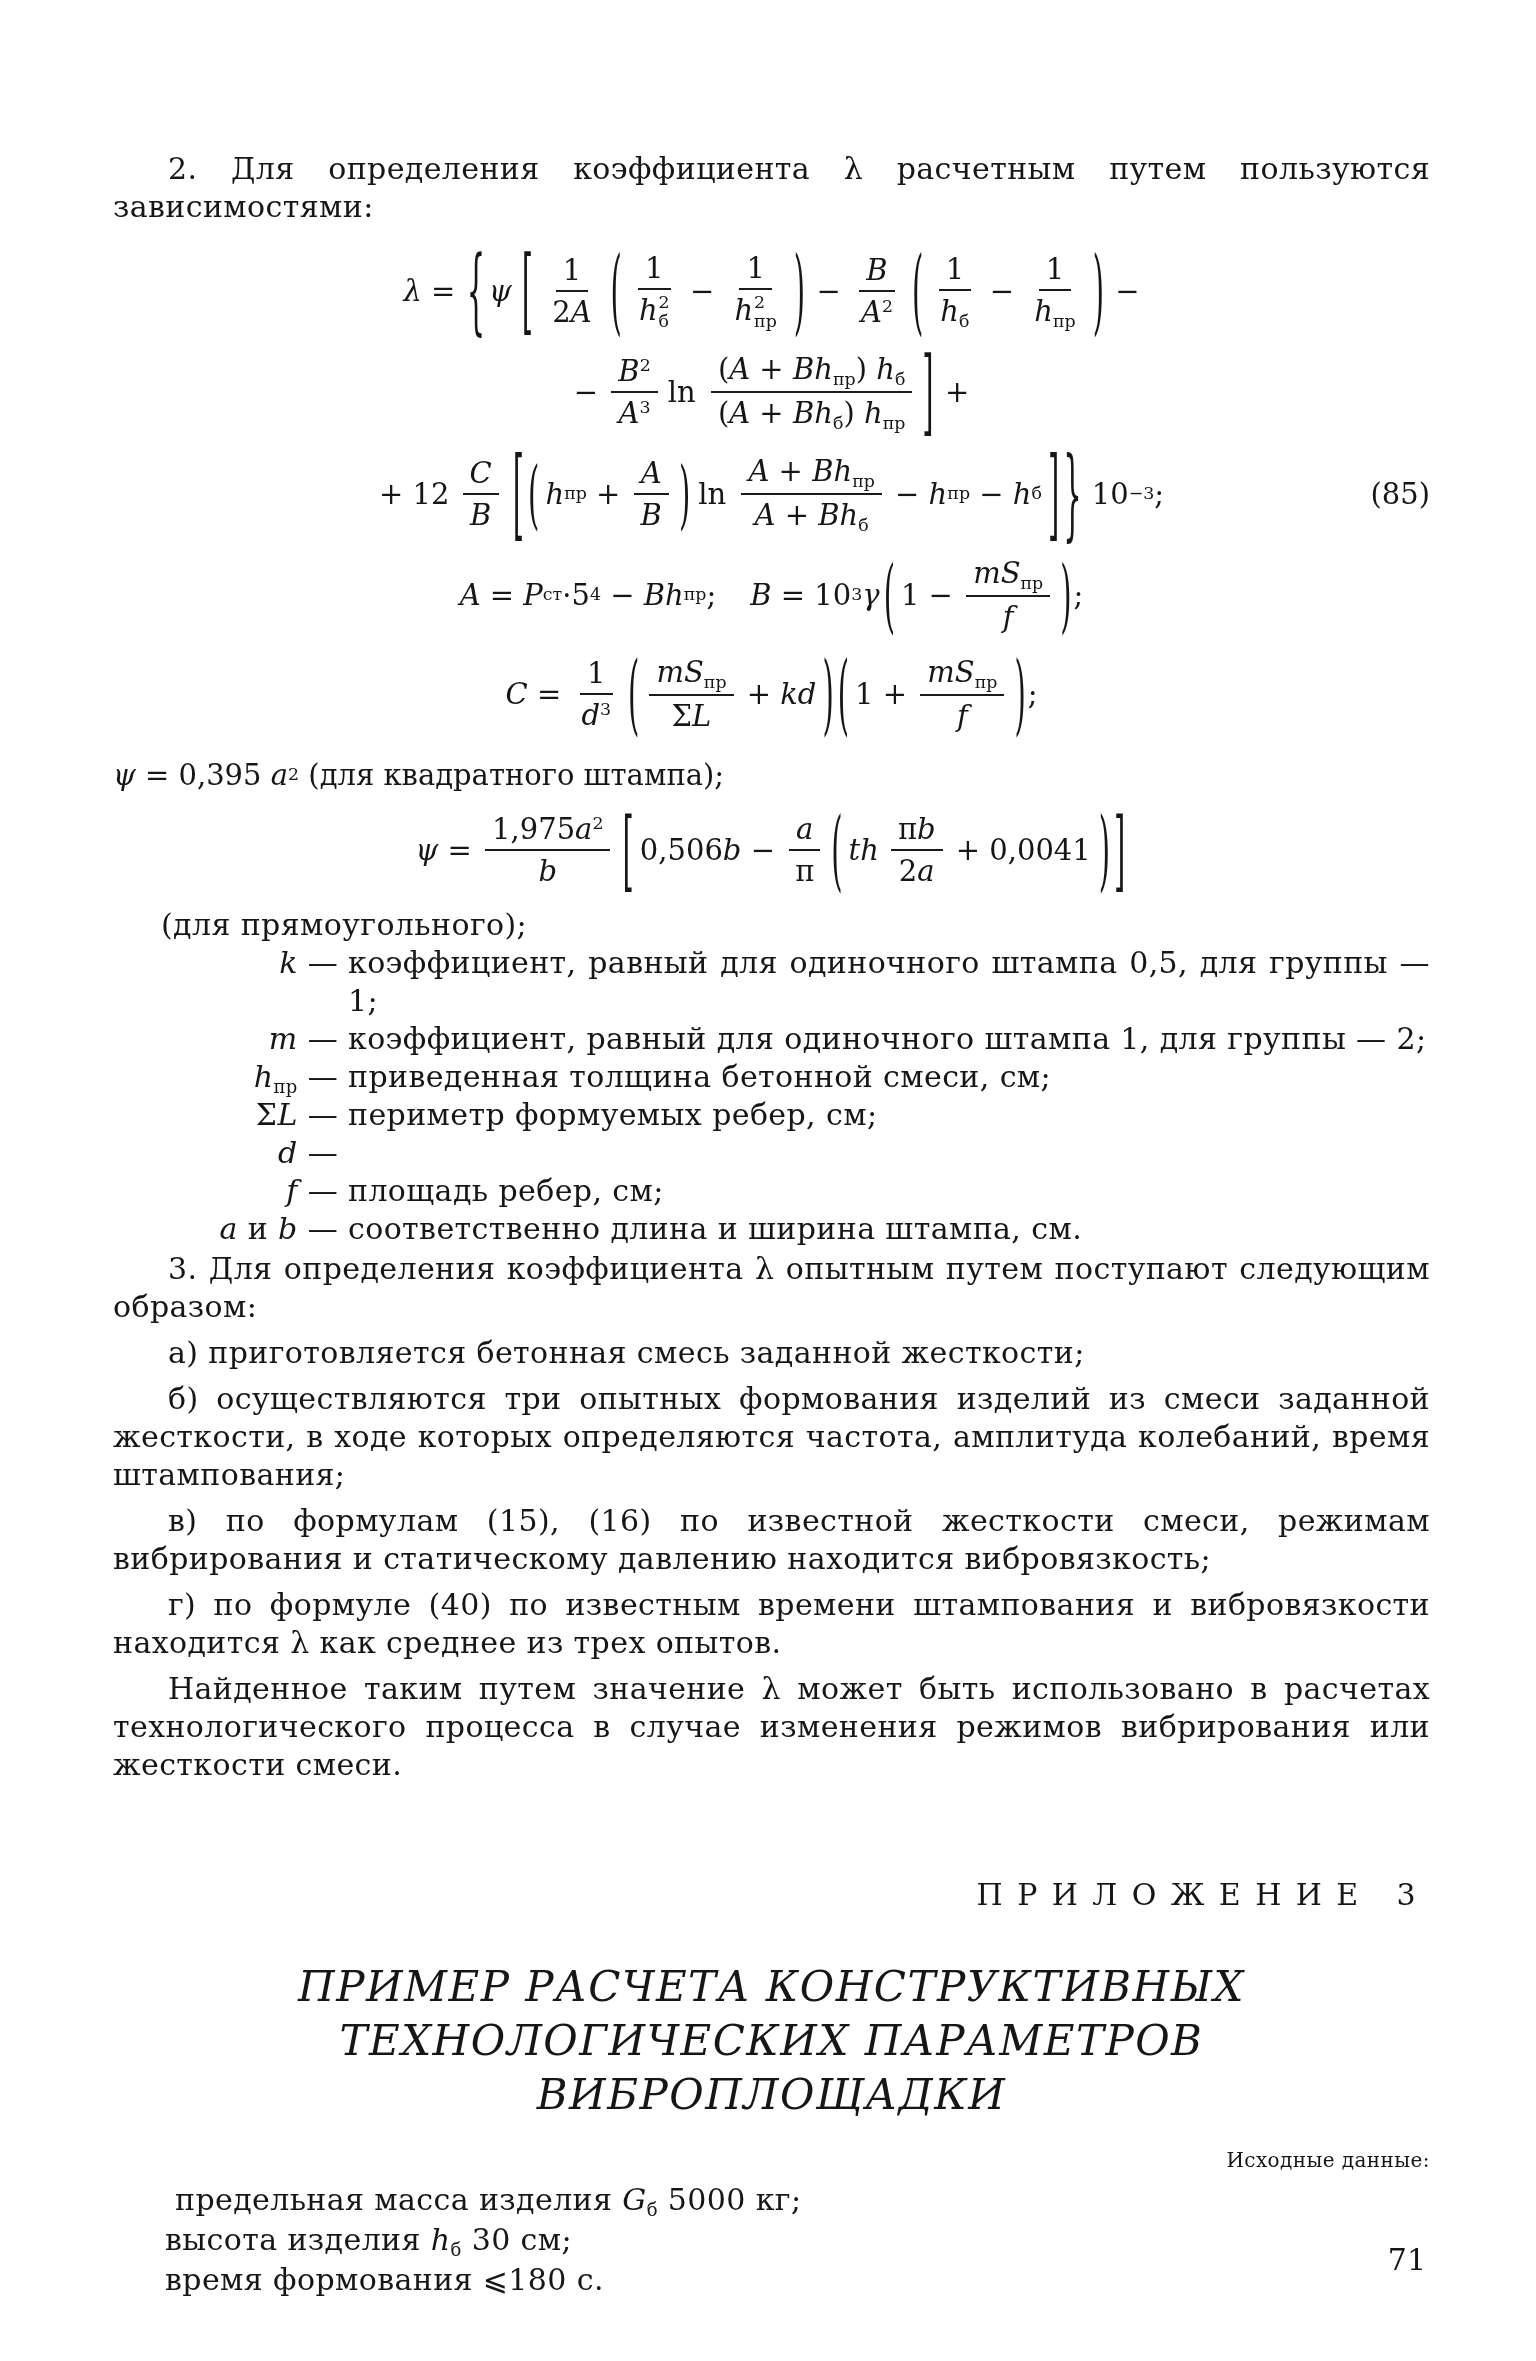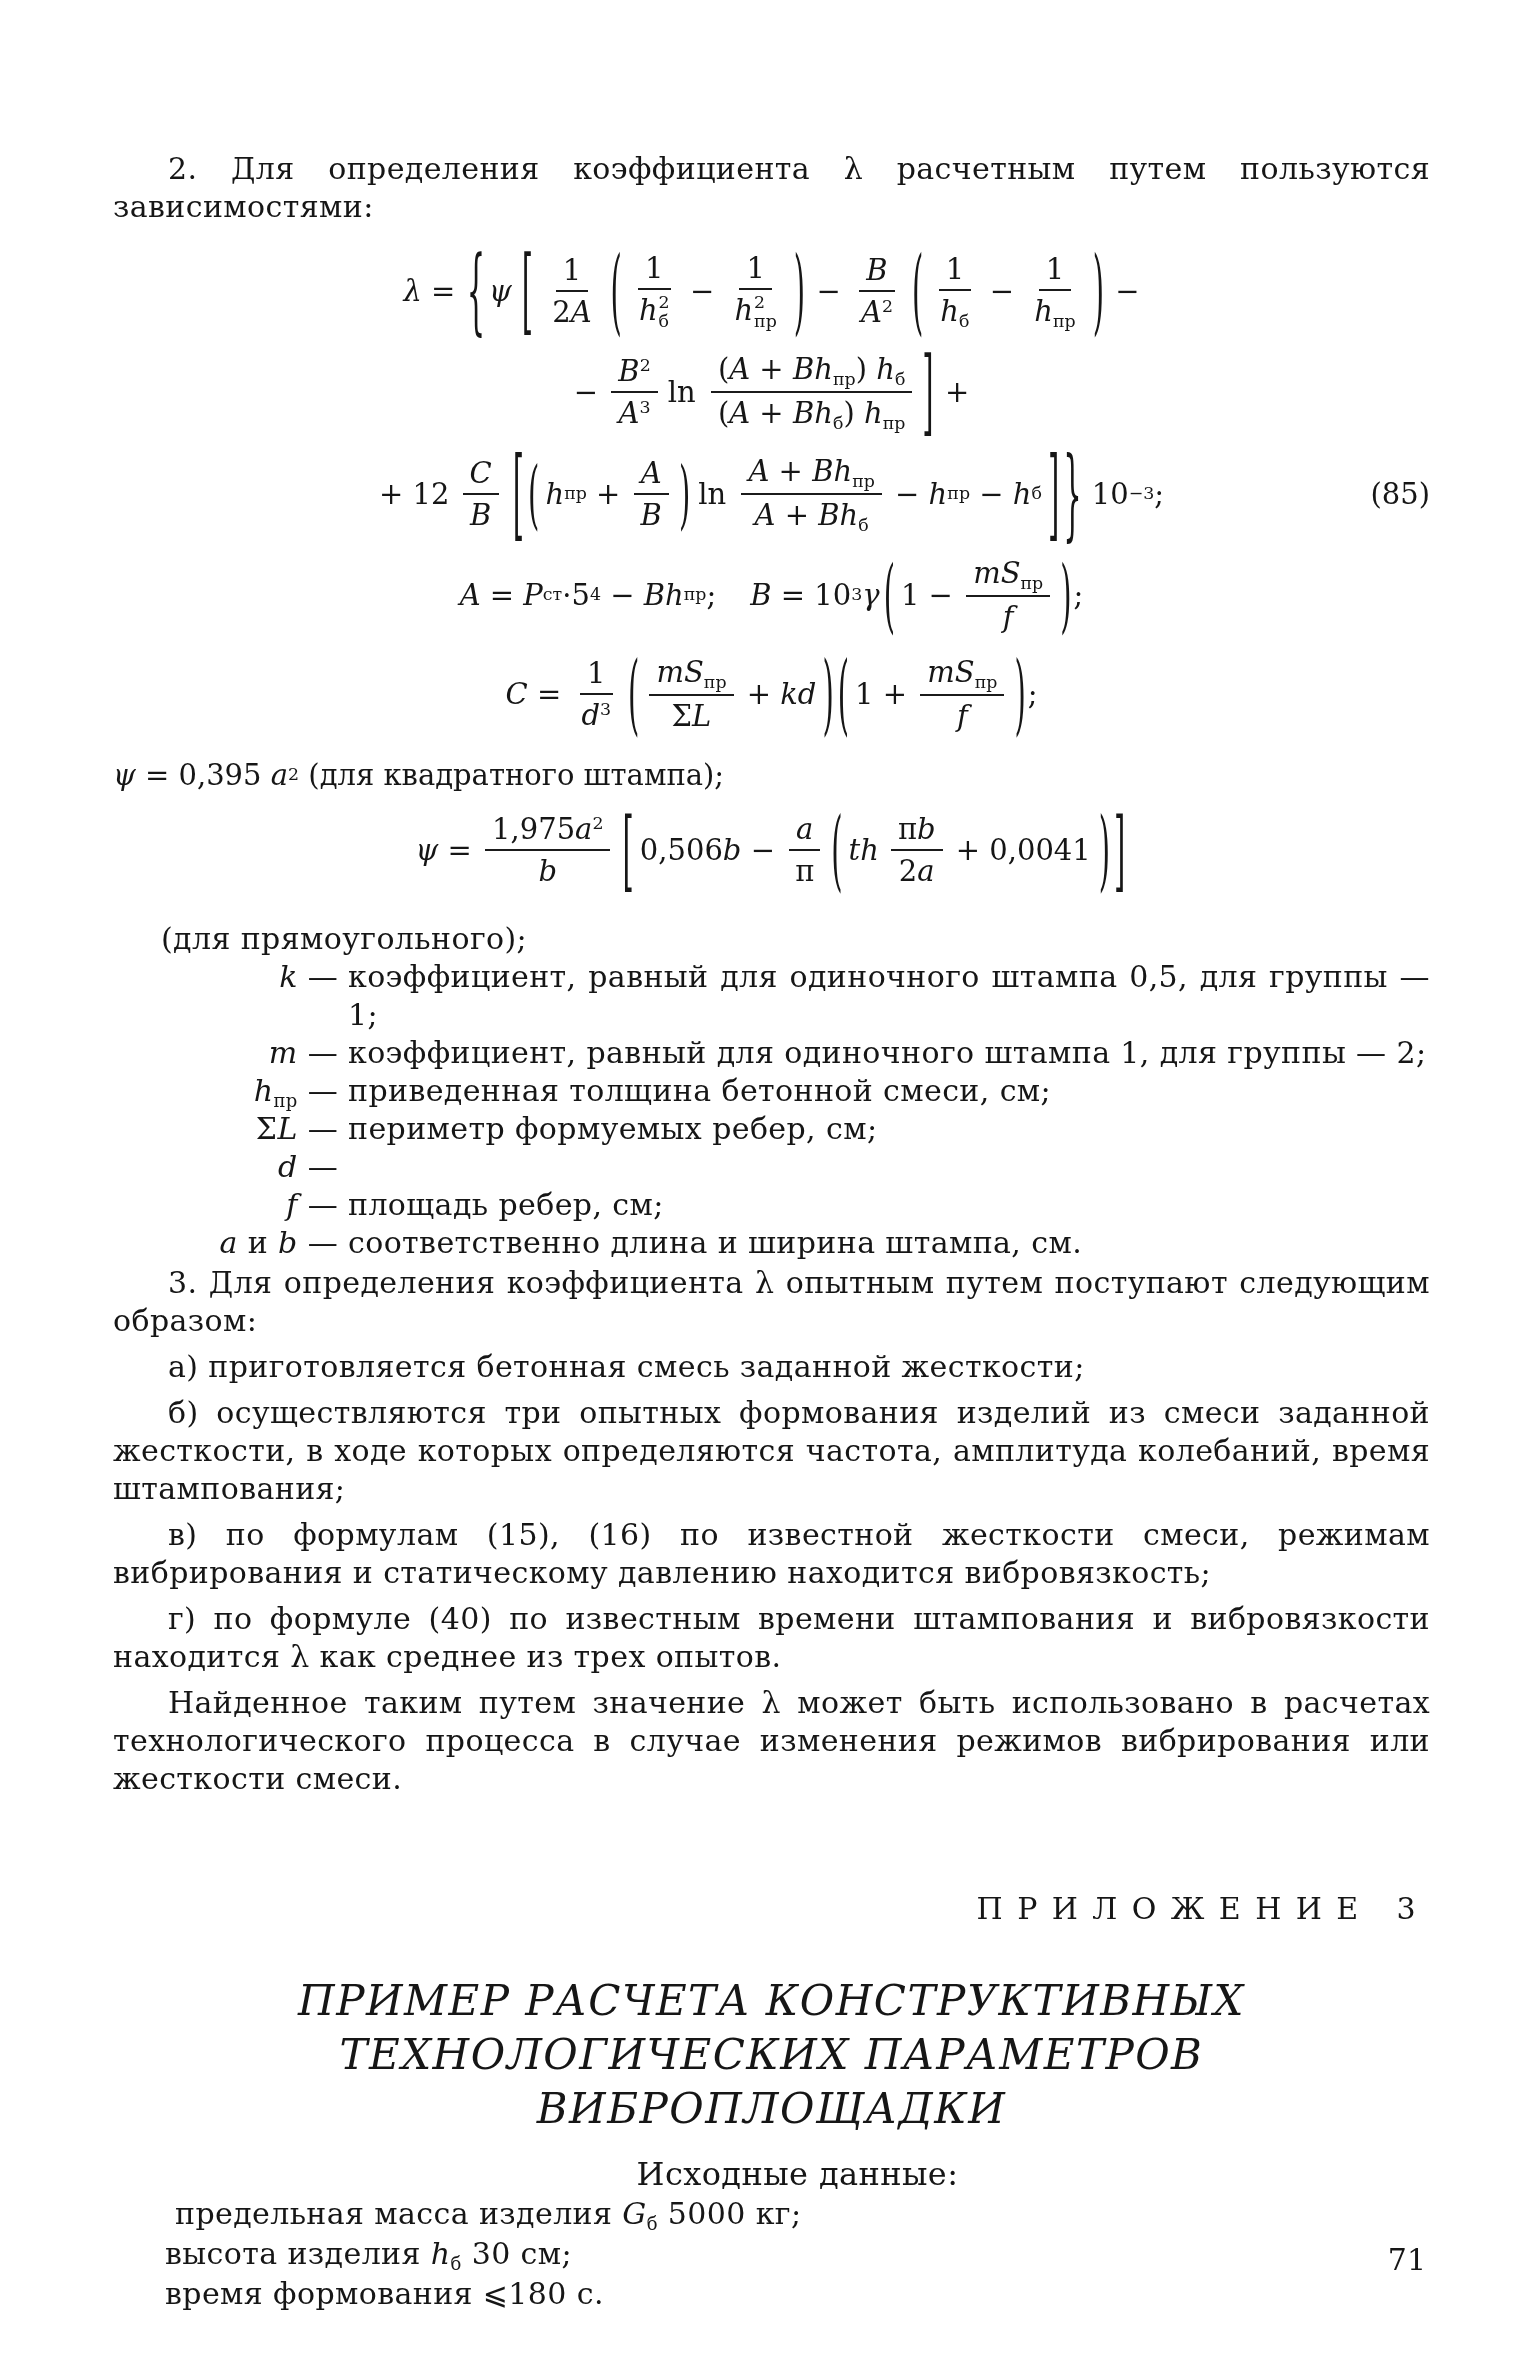--- a/index.html
+++ b/index.html
@@ -28,29 +28,29 @@
   .ss{display:inline-flex;flex-direction:column;align-items:flex-start;
       font-size:0.6em;line-height:1.1;vertical-align:middle;margin-left:1px;}
   .frac{display:inline-flex;flex-direction:column;align-items:center;
         vertical-align:middle;margin:0 4px;text-align:center;}
   .frac .num{display:block;border-bottom:2.5px solid #1b1b1b;padding:1px 7px 3px;}
   .frac .den{display:block;padding:3px 7px 1px;}
   .br{display:inline-block;transform-origin:50% 50%;margin:0 2px;font-weight:400;}
   .gap{display:inline-block;height:1px;}
   .fnum{position:absolute;right:0;top:50%;transform:translateY(-50%);font-style:normal;}
   .psi-left{justify-content:flex-start;}
-  .note{margin-left:48px;margin-top:22px;}
+  .note{margin-left:48px;margin-top:8px;}
   .def-item{display:flex;font-size:30px;line-height:38px;letter-spacing:0.4px;}
   .def-term{width:235px;flex-shrink:0;text-align:right;white-space:pre;}
   .def-text{flex:1;text-align:justify;}
   .appendix{font-size:30px;text-align:right;letter-spacing:0.48em;margin-top:92px;}
   .example-title{margin-top:46px;text-align:center;font-style:italic;
                  font-size:42px;line-height:54px;letter-spacing:1.5px;}
   .initial{margin-top:18px;margin-left:52px;}
-  .initial .heading{font-size:32px;line-height:40px;text-align:center;}
+  .initial .heading{font-size:20px;line-height:40px;text-align:right;}
   .data-line{font-size:30px;line-height:40px;text-align:left;margin-left:10px;}
   .page-number{position:absolute;right:110px;top:2242px;font-size:30px;}
 </style>
 </head>
 <body>
 
 <div class="page">
   <div class="content">
 
     <p class="indent">2. Для определения коэффициента λ расчетным путем пользуются зависимостями:</p>

